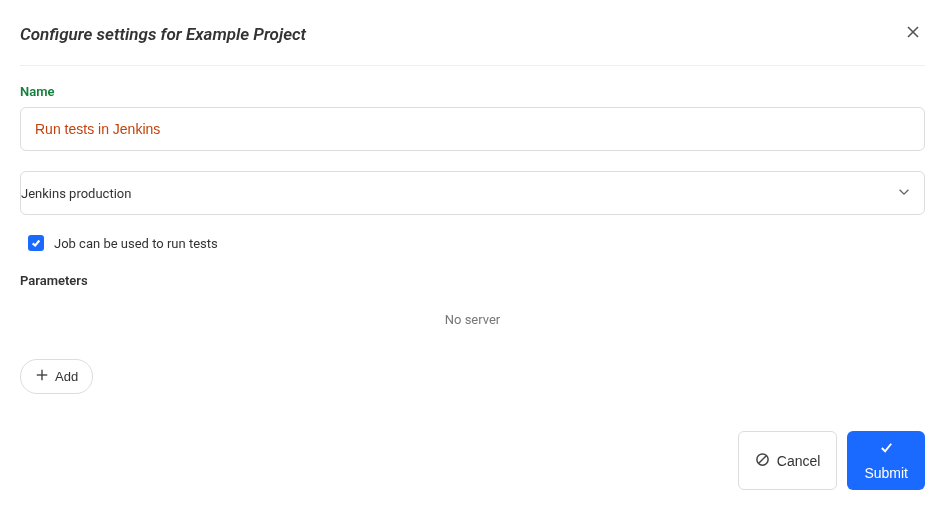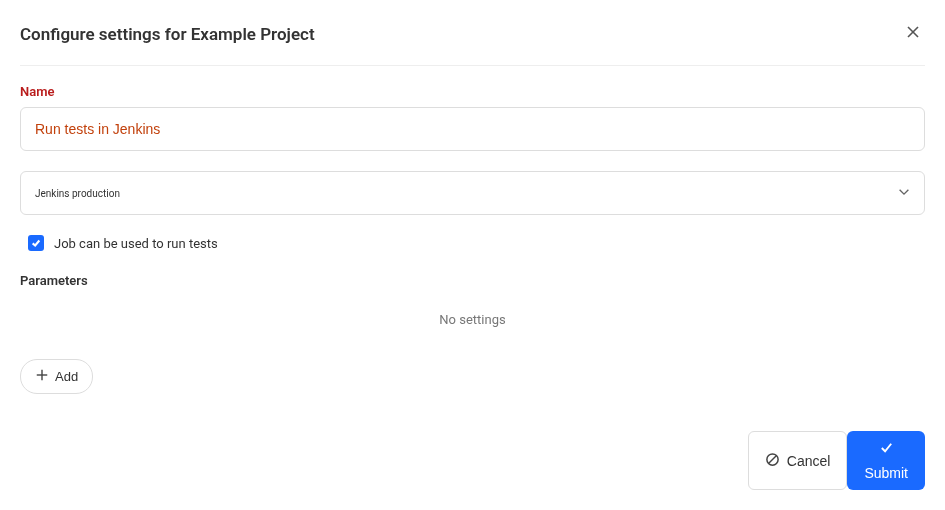--- a/index.html
+++ b/index.html
@@ -21,20 +21,21 @@
       justify-content: space-between;
       align-items: center;
       padding-bottom: 18px;
       border-bottom: 1px solid #eee;
       margin-bottom: 18px;
     }
     .title {
       font-size: 17px;
       font-weight: 600;
       color: #333;
+      font-style: italic;
     }
     .close-btn {
       background: none;
       border: none;
       cursor: pointer;
       padding: 4px;
       color: #555;
       display: flex;
       align-items: center;
       justify-content: center;
@@ -42,21 +43,21 @@
     .close-btn svg {
       width: 16px;
       height: 16px;
     }
     .field {
       margin-bottom: 20px;
     }
     .field-label {
       font-size: 13px;
       font-weight: 600;
-      color: #b91c1c;
+      color: #15803d;
       margin-bottom: 8px;
       display: block;
     }
     .text-input {
       width: 100%;
       height: 44px;
       border: 1px solid #ddd;
       border-radius: 6px;
       padding: 0 14px;
       font-size: 14px;
@@ -65,22 +66,22 @@
     }
     .select-wrap {
       position: relative;
       width: 100%;
     }
     .select-input {
       width: 100%;
       height: 44px;
       border: 1px solid #ddd;
       border-radius: 6px;
-      padding: 0 40px 0 14px;
-      font-size: 10px;
+      padding: 0 40px 0 0;
+      font-size: 13px;
       color: #333;
       background: #fff;
       cursor: pointer;
       display: flex;
       align-items: center;
       outline: none;
     }
     .chevron {
       position: absolute;
       right: 14px;
@@ -149,20 +150,21 @@
     .add-btn svg {
       width: 14px;
       height: 14px;
       stroke: #444;
     }
     .footer {
       position: absolute;
       bottom: 20px;
       right: 20px;
       display: flex;
+      gap: 10px;
     }
     .btn {
       display: inline-flex;
       align-items: center;
       gap: 7px;
       border-radius: 6px;
       padding: 8px 16px;
       font-size: 14px;
       cursor: pointer;
       border: 1px solid transparent;
@@ -227,21 +229,21 @@
   <div class="checkbox">
     <svg viewBox="0 0 12 12" fill="none">
       <polyline points="2,6.5 5,9 10,3"></polyline>
     </svg>
   </div>
   <span class="checkbox-label">Job can be used to run tests</span>
 </div>
 
 <div class="section-label">Parameters</div>
 
-<div class="no-content">No settings</div>
+<div class="no-content">No server</div>
 
 <button class="add-btn">
   <span>
     <svg viewBox="0 0 16 16" fill="none" stroke="currentColor" stroke-width="1.6">
       <line x1="8" y1="2" x2="8" y2="14"></line>
       <line x1="2" y1="8" x2="14" y2="8"></line>
     </svg>
   </span>
   <span>Add</span>
 </button>

